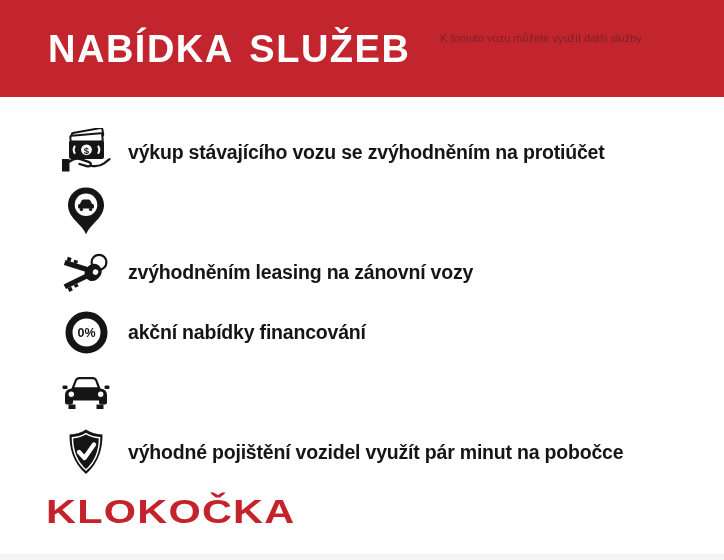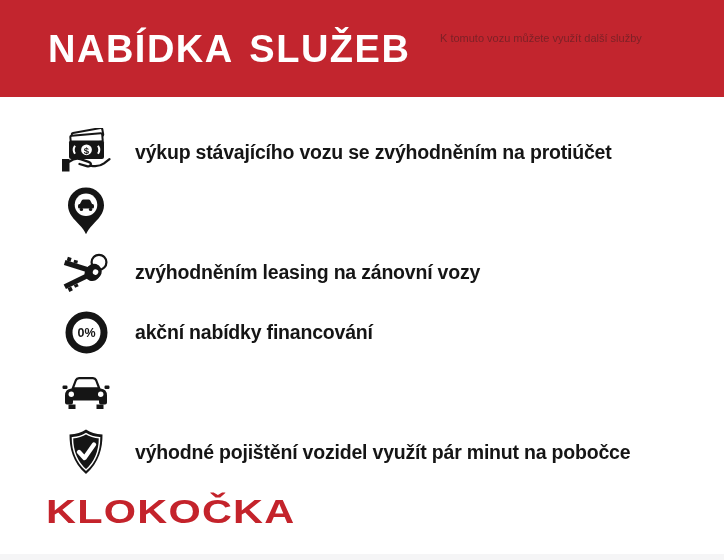--- a/index.html
+++ b/index.html
@@ -60,21 +60,21 @@
   }
   .service-icon {
     width: 52px;
     min-width: 52px;
     height: 56px;
     display: flex;
     align-items: center;
     justify-content: center;
   }
   .service-label {
-    margin-left: 23px;
+    margin-left: 16px;
     font-size: 19.5px;
     font-weight: bold;
     letter-spacing: -0.2px;
     color: var(--item-text, #151515);
     white-space: nowrap;
   }
 
   
   .logo {
     position: absolute;

